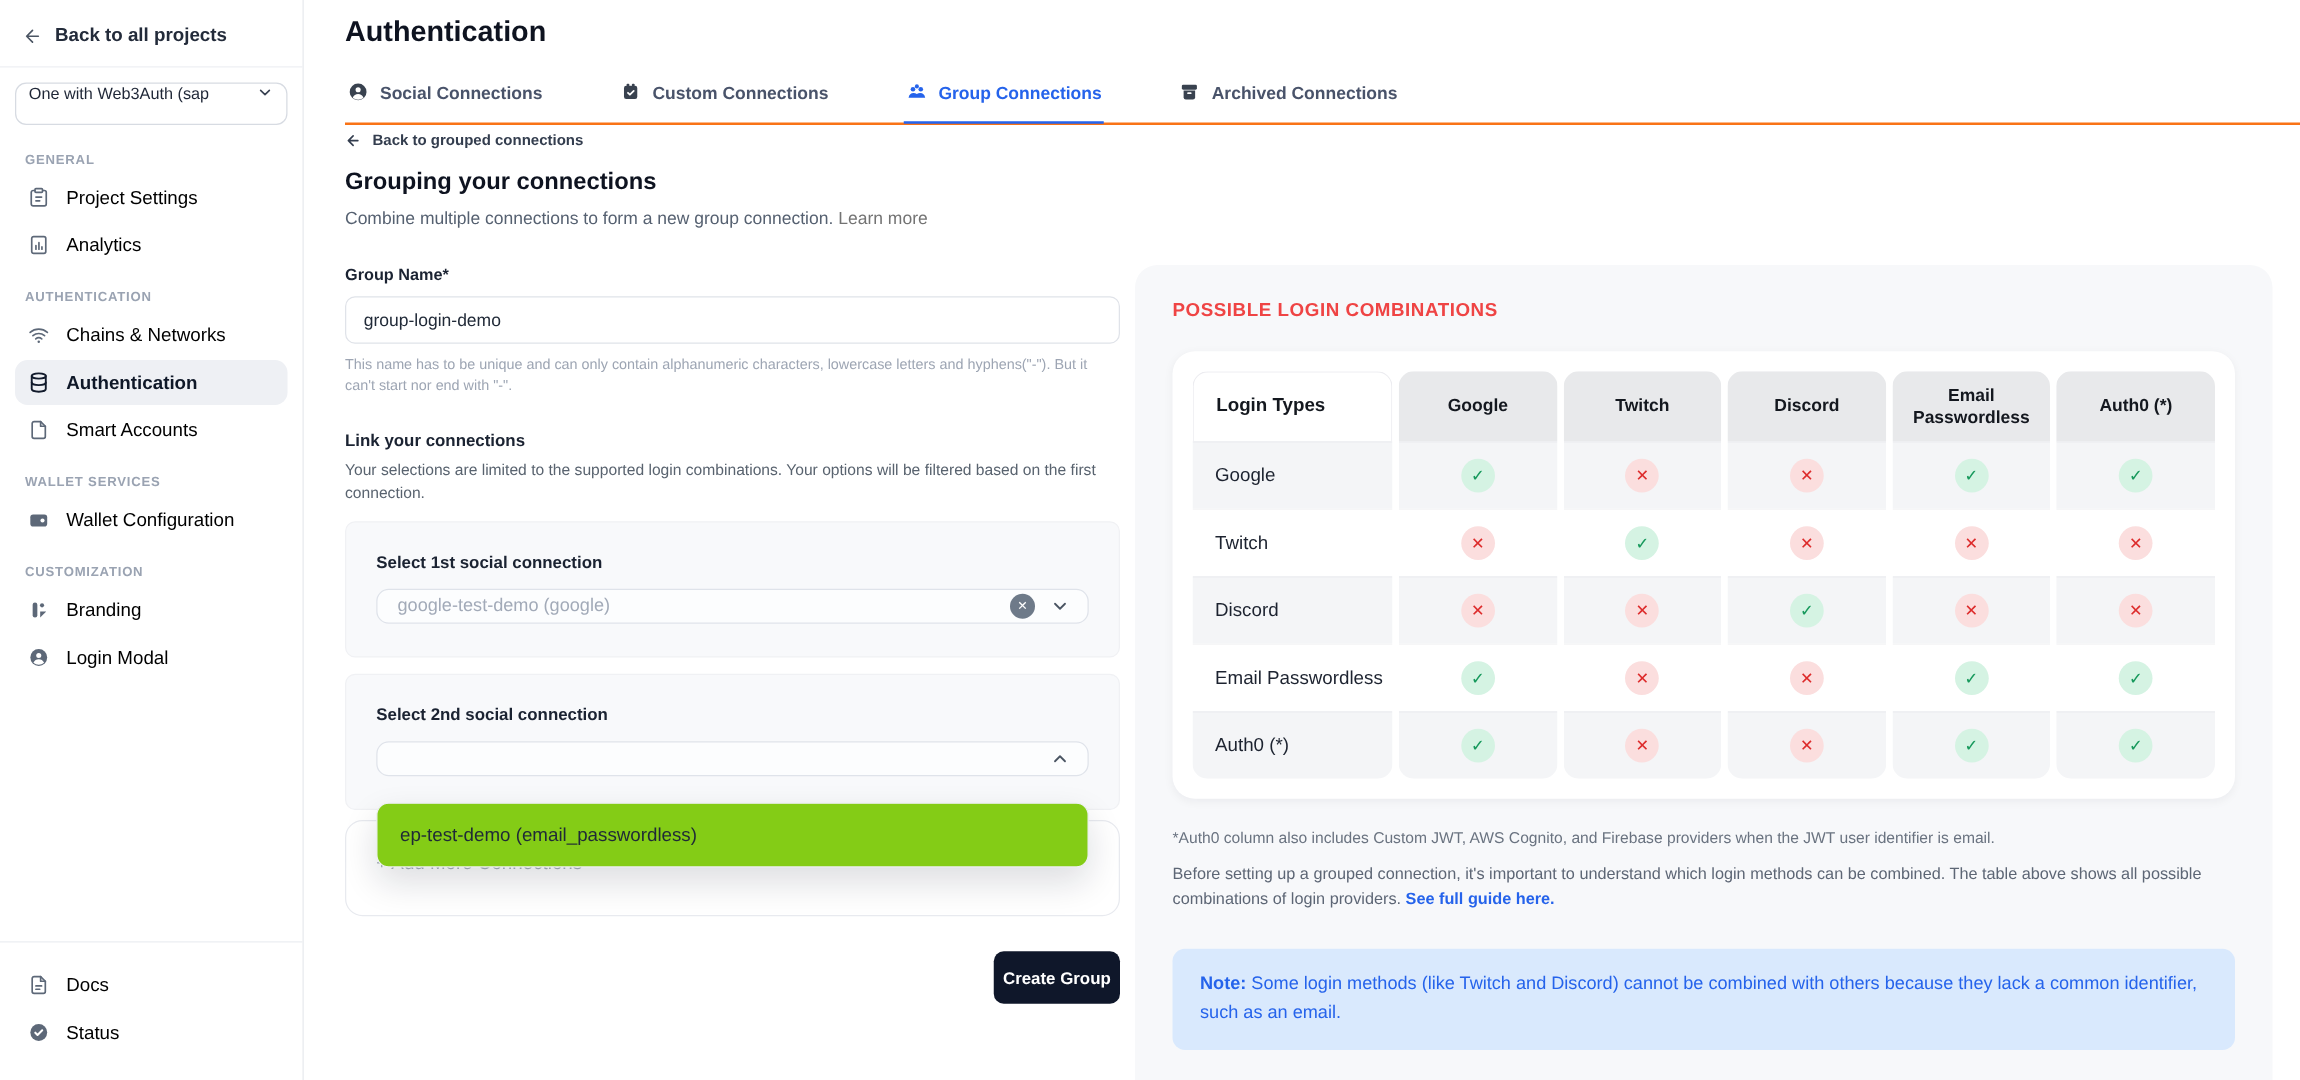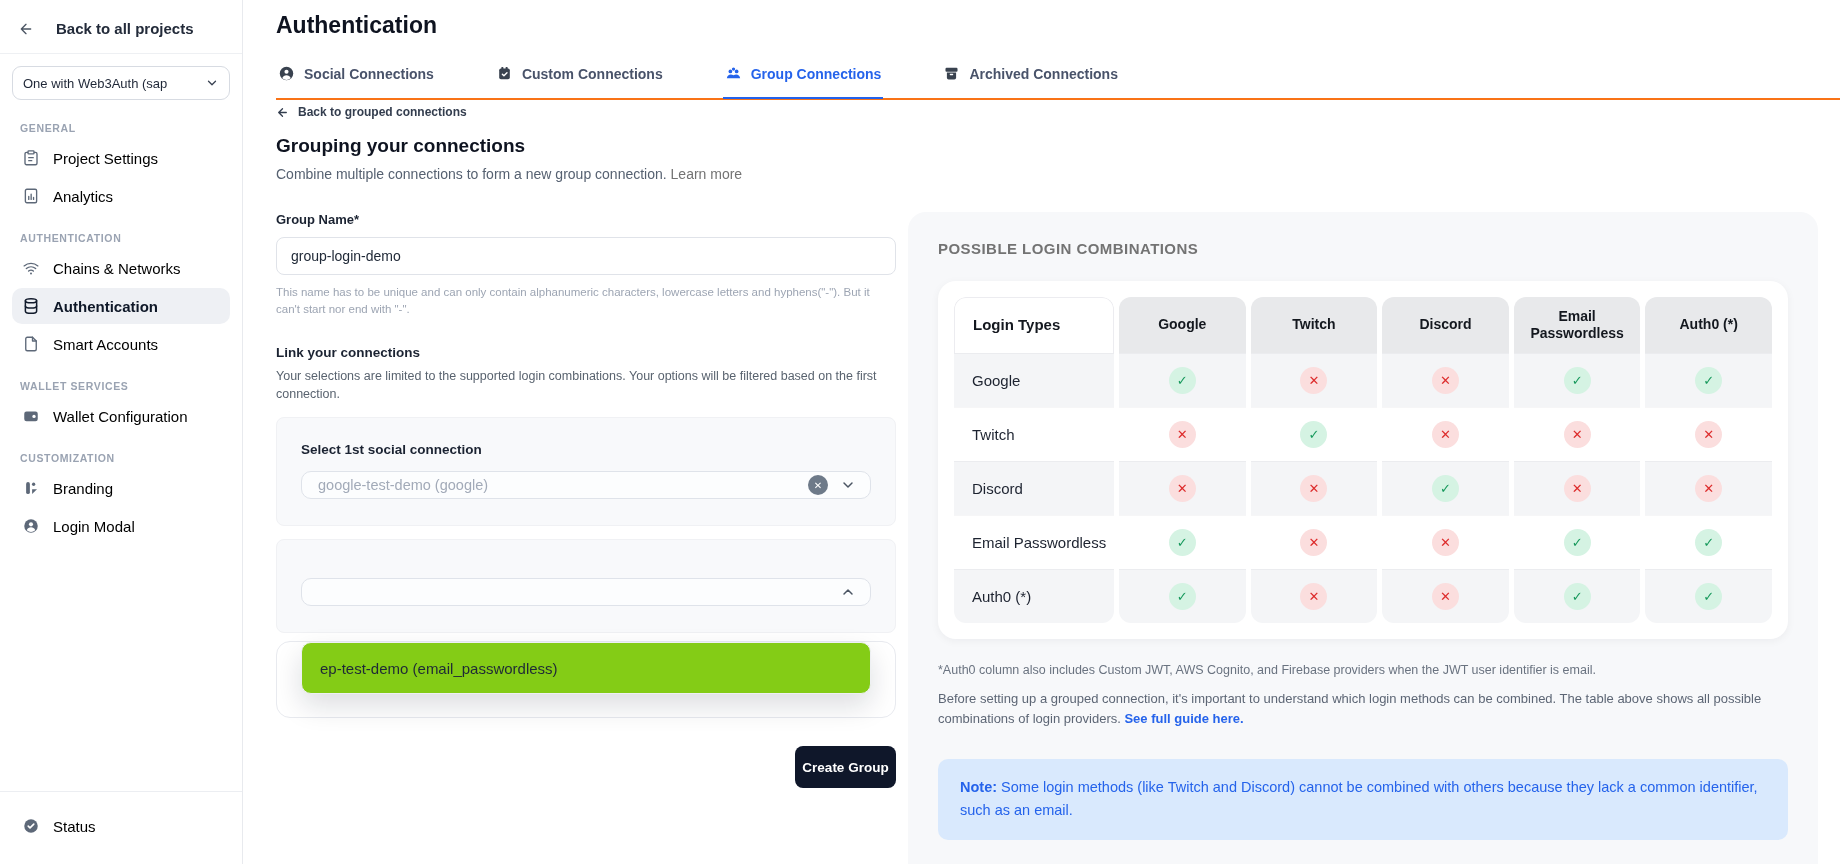--- a/index.html
+++ b/index.html
@@ -3,25 +3,25 @@
 <meta charset="utf-8">
 <style>
   * { margin:0; padding:0; box-sizing:border-box; }
   html,body { width:1840px; height:864px; overflow:hidden; background:#fff;
     font-family:"Liberation Sans","DejaVu Sans",sans-serif; color:#1b2333; }
   body { display:flex; }
 
   
   .sidebar { width:243px; min-width:243px; height:864px; border-right:1px solid #e8eaee;
     display:flex; flex-direction:column; background:#fff; }
-  .sb-back { display:flex; align-items:center; gap:22px; padding:20px 18px 16px 18px;
+  .sb-back { display:flex; align-items:center; gap:10px; padding:20px 18px 16px 18px;
     border-bottom:1px solid #eef0f3; font-size:15px; font-weight:600; color:#232b3a; cursor:pointer; }
   .sb-back svg { width:16px; height:16px; color:#4b5563; }
   .sb-selector { margin:12px 12px 0 12px; height:34px; border:1px solid #d7dbe2; border-radius:9px;
-    display:flex; align-items:center; justify-content:space-between; padding:0 10px; cursor:pointer; background:#fff; }
+    display:flex; justify-content:space-between; padding:0 10px; cursor:pointer; background:#fff; }
   .sb-selector .sel-text { font-size:13px; color:#1f2737; white-space:nowrap; overflow:hidden; max-width:150px; }
   .sb-selector svg { width:14px; height:14px; color:#394252; flex:none; }
   .sb-nav { padding:4px 12px 0 12px; }
   .sb-section-label { font-size:10.5px; font-weight:700; letter-spacing:.06em; color:#9aa3b2;
     margin:18px 8px 6px 8px; }
   .sb-item { display:flex; align-items:center; gap:13px; padding:9px 10px; border-radius:10px;
     font-size:15px; font-weight:500; color:#000000; cursor:pointer; margin:2px 0; }
   .sb-item svg { width:18px; height:18px; color:#5d6878; flex:none; }
   .sb-item.active { background:#eef0f4; color:#0f1828; font-weight:700; }
   .sb-item.active svg { color:#111a2b; }
@@ -73,21 +73,21 @@
   .add-card { margin-top:8px; background:#fff; border:1px solid #e8eaef; border-radius:14px;
     padding:25px 24px 32px 24px; }
   .add-card .add-label { font-size:15px; font-weight:500; color:#a8b0bc; cursor:pointer; }
   .actions { display:flex; justify-content:flex-end; margin-top:28px; }
   .create-btn { width:101px; height:42px; background:#0f172a; color:#fff; border:none;
     border-radius:8px; font-size:13.5px; font-weight:700; font-family:inherit; cursor:pointer; }
 
   
   .panel { width:910px; min-width:910px; margin-left:12px; margin-top:112px; background:#f7f8fa;
     border-radius:18px; padding:28px 30px 60px 30px; height:780px; }
-  .panel-title { font-size:15px; font-weight:600; letter-spacing:.03em; color:#737373; }
+  .panel-title { font-size:15px; font-weight:600; letter-spacing:.03em; color:#ef4444; }
   .combo-card { margin-top:24px; background:#fff; border-radius:18px; padding:16px;
     box-shadow:0 2px 8px rgba(16,24,40,.05); }
   .ttable { display:flex; gap:5px; }
   .tcol { flex:1; display:flex; flex-direction:column; border-radius:12px; overflow:hidden; }
   .tcol-first { flex:none; width:160px; }
   .th { height:56px; background:#e8e9eb; display:flex; align-items:center; justify-content:center;
     font-size:14px; font-weight:700; color:#14181f; text-align:center; line-height:1.25; padding:0 8px; }
   .th-corner { background:#fff; justify-content:flex-start; padding-left:18px; font-size:15px;
     border:1px solid #ececf0; border-bottom:none; border-radius:12px 12px 0 0; }
   .td { height:54px; display:flex; align-items:center; justify-content:center;
@@ -191,20 +191,28 @@
           <circle cx="12" cy="12" r="9" fill="currentColor"></circle>
           <circle cx="12" cy="9.8" r="2.7" fill="#fff"></circle>
           <path d="M6.3 17.6c1.2-2.6 3.2-3.8 5.7-3.8s4.5 1.2 5.7 3.8a9 9 0 0 1-11.4 0z" fill="#fff"></path>
         </svg>
       <span>Login Modal</span>
     </div>
   </nav>
 
   <div class="sb-footer">
     <div class="sb-item">
+      <svg viewBox="0 0 24 24" fill="none" stroke="currentColor" stroke-width="1.8" stroke-linecap="round" stroke-linejoin="round">
+          <path d="M14 3H7a2 2 0 0 0-2 2v14a2 2 0 0 0 2 2h10a2 2 0 0 0 2-2V8l-5-5z"></path>
+          <path d="M14 3v5h5"></path>
+          <path d="M9 13h6M9 16.5h4"></path>
+        </svg>
+      <span>Docs</span>
+    </div>
+    <div class="sb-item">
       <svg viewBox="0 0 24 24">
           <circle cx="12" cy="12" r="9" fill="currentColor"></circle>
           <path d="M8.3 12.2l2.4 2.4 5-5" stroke="#fff" stroke-width="2.2" fill="none" stroke-linecap="round" stroke-linejoin="round"></path>
         </svg>
       <span>Status</span>
     </div>
   </div>
 </aside>
 
 <div class="main">
@@ -275,20 +283,21 @@
         <div class="select-box">
           <span class="sel-value">google-test-demo (google)</span>
           <span class="clear-btn">✕</span>
           <svg class="chev" viewBox="0 0 24 24" fill="none" stroke="currentColor" stroke-width="2.2" stroke-linecap="round" stroke-linejoin="round">
               <path d="M6 9l6 6 6-6"></path>
             </svg>
         </div>
       </div>
 
       <div class="conn-card second">
+        <div class="card-label">Select 2nd social connection</div>
         <div class="select-box">
           <span class="sel-value empty"></span>
           <svg class="chev" viewBox="0 0 24 24" fill="none" stroke="currentColor" stroke-width="2.2" stroke-linecap="round" stroke-linejoin="round">
               <path d="M6 15l6-6 6 6"></path>
             </svg>
         </div>
         <div class="dropdown">
           <div class="option">ep-test-demo (email_passwordless)</div>
         </div>
       </div>

